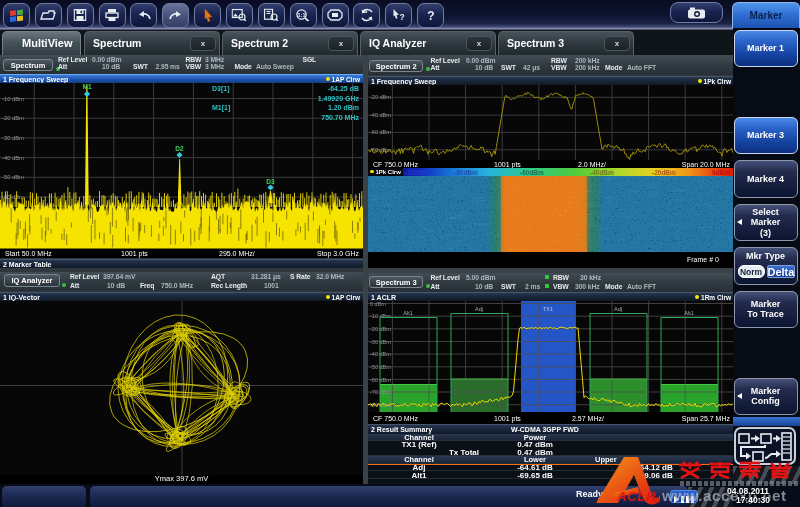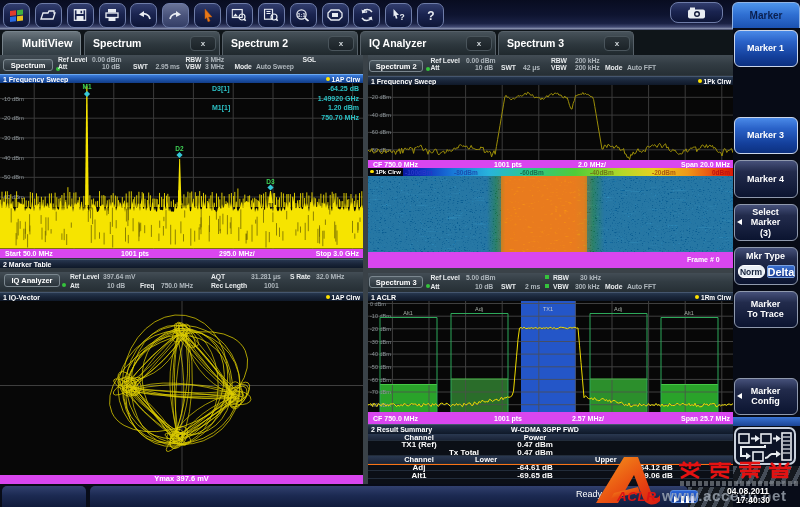--- a/index.html
+++ b/index.html
@@ -21,21 +21,21 @@
  background:linear-gradient(180deg,#4d5961 0%,#39434b 50%,#2b343b 100%);
  color:#fff;font-weight:bold;font-size:7.5px;text-align:center}
 .lb{position:absolute;font-size:6.8px;letter-spacing:-0.1px;font-weight:bold;color:#e7eaec;white-space:nowrap}
 .vl{position:absolute;font-size:6.8px;letter-spacing:-0.1px;font-weight:bold;color:#aeb6bc;white-space:nowrap}
 .tbar{position:absolute;background:linear-gradient(180deg,#27374f 0%,#192539 50%,#0f1929 100%);color:#fff;
  font-size:7px;font-weight:bold;border-top:1px solid #45566e}
 .tbar .t{position:absolute;left:3px;top:1px}
 .legend{position:absolute;right:3px;top:1px;color:#fff;font-size:6.5px;font-weight:bold}
 .dot{display:inline-block;width:4px;height:4px;border-radius:50%;background:#ffe200;margin-right:2px;vertical-align:1px}
 .plot{position:absolute;background:#070707}
-.foot{position:absolute;background:#d946ef;color:#fff;font-size:7px;font-weight:bold}
+.foot{position:absolute;background:#000000;color:#fff;font-size:7px;font-weight:normal}
 .foot span{position:absolute;white-space:nowrap}
 .gdot{position:absolute;width:4px;height:4px;border-radius:50%;background:#35c33c}
 #skcol{left:733px;top:28px;width:67px;height:479px;background:#070b16}
 .sk{position:absolute;left:733.5px;width:64px;height:37.5px;border-radius:6px;color:#fff;font-weight:bold;
  font-size:9px;text-align:center;display:flex;align-items:center;justify-content:center;line-height:10.5px}
 .skb{border:1.5px solid #c9d5ea;background:linear-gradient(180deg,#4a8ae8 0%,#2a62c8 30%,#14409c 72%,#0c3080 100%)}
 .skd{border:1.5px solid #8f99ad;background:linear-gradient(180deg,#46517a 0%,#222b4c 30%,#0b1430 100%)}
 .arr{position:absolute;left:2px;top:50%;margin-top:-3px;width:0;height:0;border-top:3.5px solid transparent;border-bottom:3.5px solid transparent;border-right:5px solid #fff}
 #status{left:0;top:483.5px;width:800px;height:23.5px;background:#080c18}
 .sblock{position:absolute;top:486px;height:21px;border-radius:5px 5px 0 0;
@@ -893,21 +893,21 @@
       <div class="abs" style="left:0;top:7.6px;width:366px;height:24px;border-bottom:5px solid #f97316">
         <div class="abs" style="left:-9px;top:0;width:120px;text-align:center;font-size:8px;line-height:7.6px">TX1 (Ref)</div>
         <div class="abs" style="left:107px;top:0;width:120px;text-align:center;font-size:8px;line-height:7.6px">0.47 dBm</div>
       </div>
       <div class="abs" style="left:0;top:15.2px;width:366px;height:7.6px;border-bottom:1px solid #222c3a">
         <div class="abs" style="left:-9px;top:0;width:120px;text-align:right;font-size:8px;line-height:7.6px">Tx Total</div>
         <div class="abs" style="left:107px;top:0;width:120px;text-align:center;font-size:8px;line-height:7.6px">0.47 dBm</div>
       </div>
       <div class="abs" style="left:0;top:22.8px;width:366px;height:7.6px;background:linear-gradient(180deg,#2a3850,#1a2438);border-bottom:1px solid #222c3a">
         <div class="abs" style="left:-9px;top:0;width:120px;text-align:center;font-size:7.5px;line-height:7.6px">Channel</div>
-        <div class="abs" style="left:107px;top:0;width:120px;font-size:7.5px;line-height:7.6px">Lower</div>
+        <div class="abs" style="left:107px;top:0;width:120px;text-align:center;font-size:7.5px;line-height:7.6px">Lower</div>
         <div class="abs" style="left:227px;top:0;width:120px;text-align:left;font-size:7.5px;line-height:7.6px">Upper</div>
       </div>
       <div class="abs" style="left:0;top:30.4px;width:366px;height:7.6px;border-bottom:1px solid #222c3a">
         <div class="abs" style="left:-9px;top:0;width:120px;text-align:center;font-size:8px;line-height:7.6px">Adj</div>
         <div class="abs" style="left:107px;top:0;width:120px;text-align:center;font-size:8px;line-height:7.6px">-64.61 dB</div>
         <div class="abs" style="left:227px;top:0;width:120px;text-align:center;font-size:8px;line-height:7.6px">-64.12 dB</div>
       </div>
       <div class="abs" style="left:0;top:38.0px;width:366px;height:7.6px;border-bottom:1px solid #222c3a">
         <div class="abs" style="left:-9px;top:0;width:120px;text-align:center;font-size:8px;line-height:7.6px">Alt1</div>
         <div class="abs" style="left:107px;top:0;width:120px;text-align:center;font-size:8px;line-height:7.6px">-69.65 dB</div>
@@ -958,21 +958,21 @@
           <path d="M30 16 L30 19 L6 19 L6 26 L10 26 L10 23.5 L15 27 L10 30.5 L10 28 L4 28 L4 17 L28 17 L28 16 Z"></path>
           <rect x="17" y="23" width="10" height="9" fill="none" stroke="#e8ecf0" stroke-width="1.6"></rect>
           <path d="M29 28 C32 28 33 24 36 24 L40 24 L40 21.5 L45 25 L40 28.5 L40 26 L36 26 C34 26 33 30 29 30 Z"></path>
         </g>
       </svg></div>
     <div class="stripes" style="left:733px;top:466px;width:67px;height:41px"></div>
     <div id="status" class="abs"></div>
     <div class="sblock" style="left:2px;width:84px"></div>
     <div class="sblock" style="left:90px;width:598px"></div>
     <div class="stripes" style="left:688px;top:487px;width:45px;height:20px"></div>
-    <div class="abs" style="left:576px;top:489px;color:#fff;font-weight:normal;font-size:9px;z-index:5">Ready</div>
+    <div class="abs" style="left:576px;top:489px;color:#fff;font-weight:bold;font-size:9px;z-index:5">Ready</div>
     <div class="wm" style="left:594px;top:455px;width:70px;height:50px"><svg width="70" height="50">
         <defs>
           <linearGradient id="ag" x1="0" y1="0" x2="1" y2="1">
             <stop offset="0" stop-color="#f59a1e"></stop>
             <stop offset="0.5" stop-color="#ea5512"></stop>
             <stop offset="1" stop-color="#d91a10"></stop>
           </linearGradient>
         </defs>
         <path d="M2 48 L30 2 L44 2 L58 40 C60 44 64 44 66 40 L66 46 C60 52 52 50 49 43 L40 20 L24 48 Z" fill="url(#ag)"></path>
         <path d="M20 38 L44 32 L46 38 L17 43 Z" fill="url(#ag)"></path>

